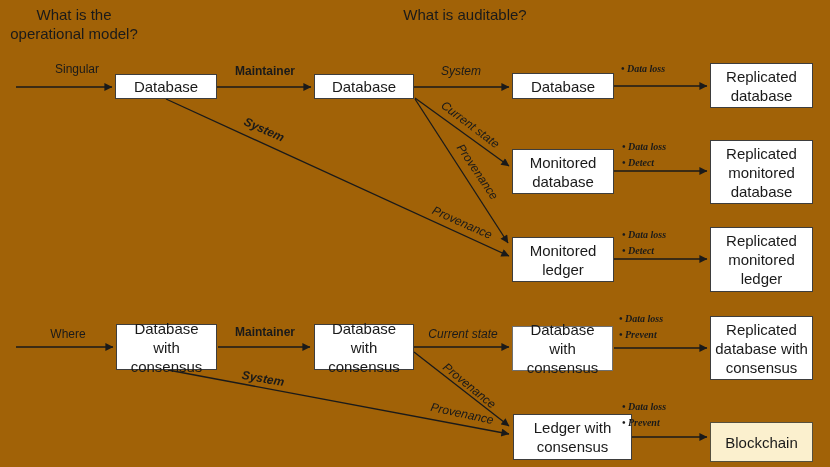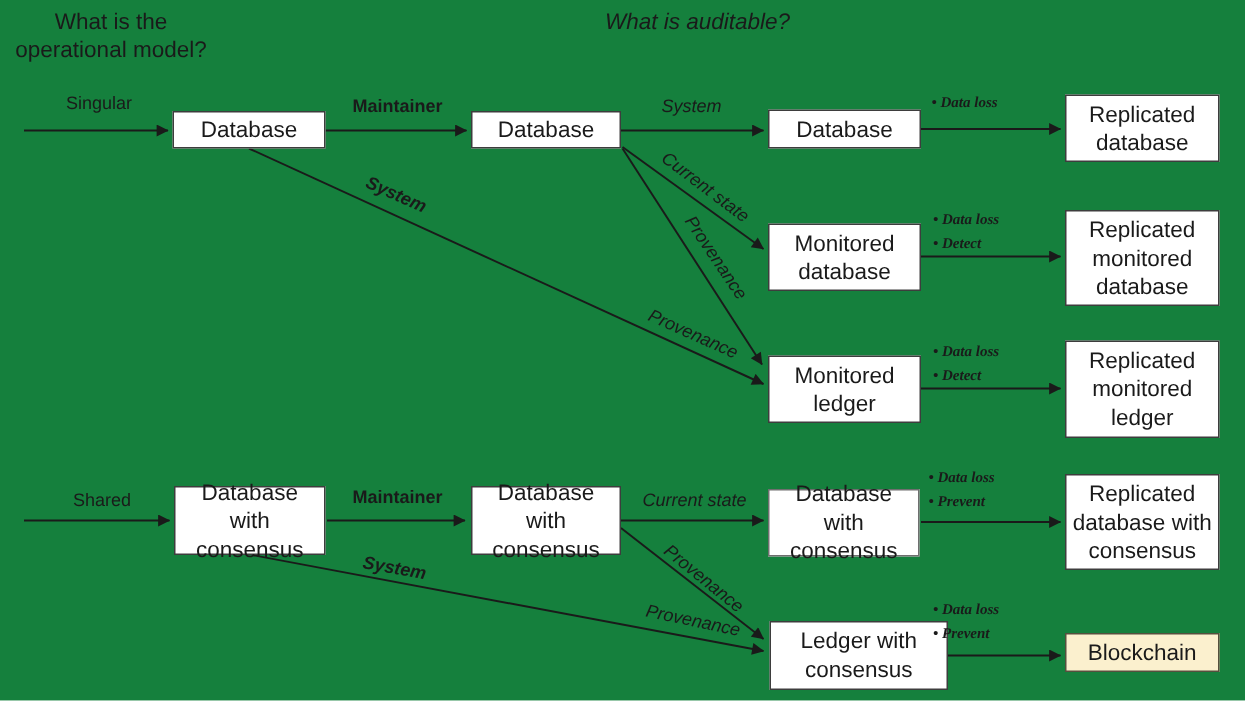--- a/index.html
+++ b/index.html
@@ -8,35 +8,35 @@
     --highlight-fill: #fbf0ce;
     --highlight-border: #55503e;
     --text-color: #1a1a1a;
   }
   * { box-sizing: border-box; }
   html, body { margin: 0; padding: 0; background: #ffffff; }
   #canvas {
     position: relative;
     width: 830px;
     height: 467px;
-    background: #15803d;
+    background: #a16207;
     font-family: "Liberation Sans", sans-serif;
     color: var(--text-color);
     overflow: hidden;
   }
   .col-header {
     position: absolute;
     transform: translateX(-50%);
     text-align: center;
     white-space: pre-line;
     font-size: 15px;
     line-height: 19px;
   }
   .col-header.bold { font-weight: bold; }
-  .col-header.italic { font-style: italic; }
+  .col-header.italic { }
   .box {
     position: absolute;
     background: #ffffff;
     border: 1.6px solid var(--box-border);
     display: flex;
     align-items: center;
     justify-content: center;
     text-align: center;
     white-space: pre-line;
     font-size: 15px;
@@ -130,31 +130,31 @@
 with consensus</div>
   <div class="box" style="left:314px; top:324px; width:100px; height:46px;">Database with
 consensus</div>
   <div class="box gray-border" style="left:512px; top:326px; width:101px; height:45px;">Database with
 consensus</div>
   <div class="box" style="left:710px; top:316px; width:103px; height:64px;">Replicated
 database with
 consensus</div>
   <div class="box" style="left:513px; top:414px; width:119px; height:46px;">Ledger with
 consensus</div>
-  <div class="box highlight" style="left:710px; top:422px; width:103px; height:26px;">Blockchain</div>
+  <div class="box highlight" style="left:710px; top:422px; width:103px; height:40px;">Blockchain</div>
 
-  <div class="edge-label" style="left:66px; top:69px; transform:translate(-50%,-50%);">Singular</div>
+  <div class="edge-label" style="left:77px; top:69px; transform:translate(-50%,-50%);">Singular</div>
   <div class="edge-label bold" style="left:265px; top:71px; transform:translate(-50%,-50%);">Maintainer</div>
   <div class="edge-label italic" style="left:461px; top:71px; transform:translate(-50%,-50%);">System</div>
   <div class="edge-label bold italic" style="left:264px; top:130px; transform:translate(-50%,-50%) rotate(24deg);">System</div>
   <div class="edge-label italic" style="left:470px; top:125px; transform:translate(-50%,-50%) rotate(37deg);">Current state</div>
   <div class="edge-label italic" style="left:477px; top:172px; transform:translate(-50%,-50%) rotate(56deg);">Provenance</div>
   <div class="edge-label italic" style="left:462px; top:223px; transform:translate(-50%,-50%) rotate(24deg);">Provenance</div>
 
-  <div class="edge-label" style="left:68px; top:334px; transform:translate(-50%,-50%);">Shared</div>
+  <div class="edge-label" style="left:68px; top:334px; transform:translate(-50%,-50%);">Where</div>
   <div class="edge-label bold" style="left:265px; top:332px; transform:translate(-50%,-50%);">Maintainer</div>
   <div class="edge-label italic" style="left:463px; top:334px; transform:translate(-50%,-50%);">Current state</div>
   <div class="edge-label bold italic" style="left:263px; top:379px; transform:translate(-50%,-50%) rotate(10deg);">System</div>
   <div class="edge-label italic" style="left:469px; top:386px; transform:translate(-50%,-50%) rotate(39deg);">Provenance</div>
   <div class="edge-label italic" style="left:462px; top:414px; transform:translate(-50%,-50%) rotate(12deg);">Provenance</div>
 
   <div class="bullets" style="left:621px; top:61px;">
     <div>• Data loss</div>
   </div>
   <div class="bullets" style="left:622px; top:139px;">

